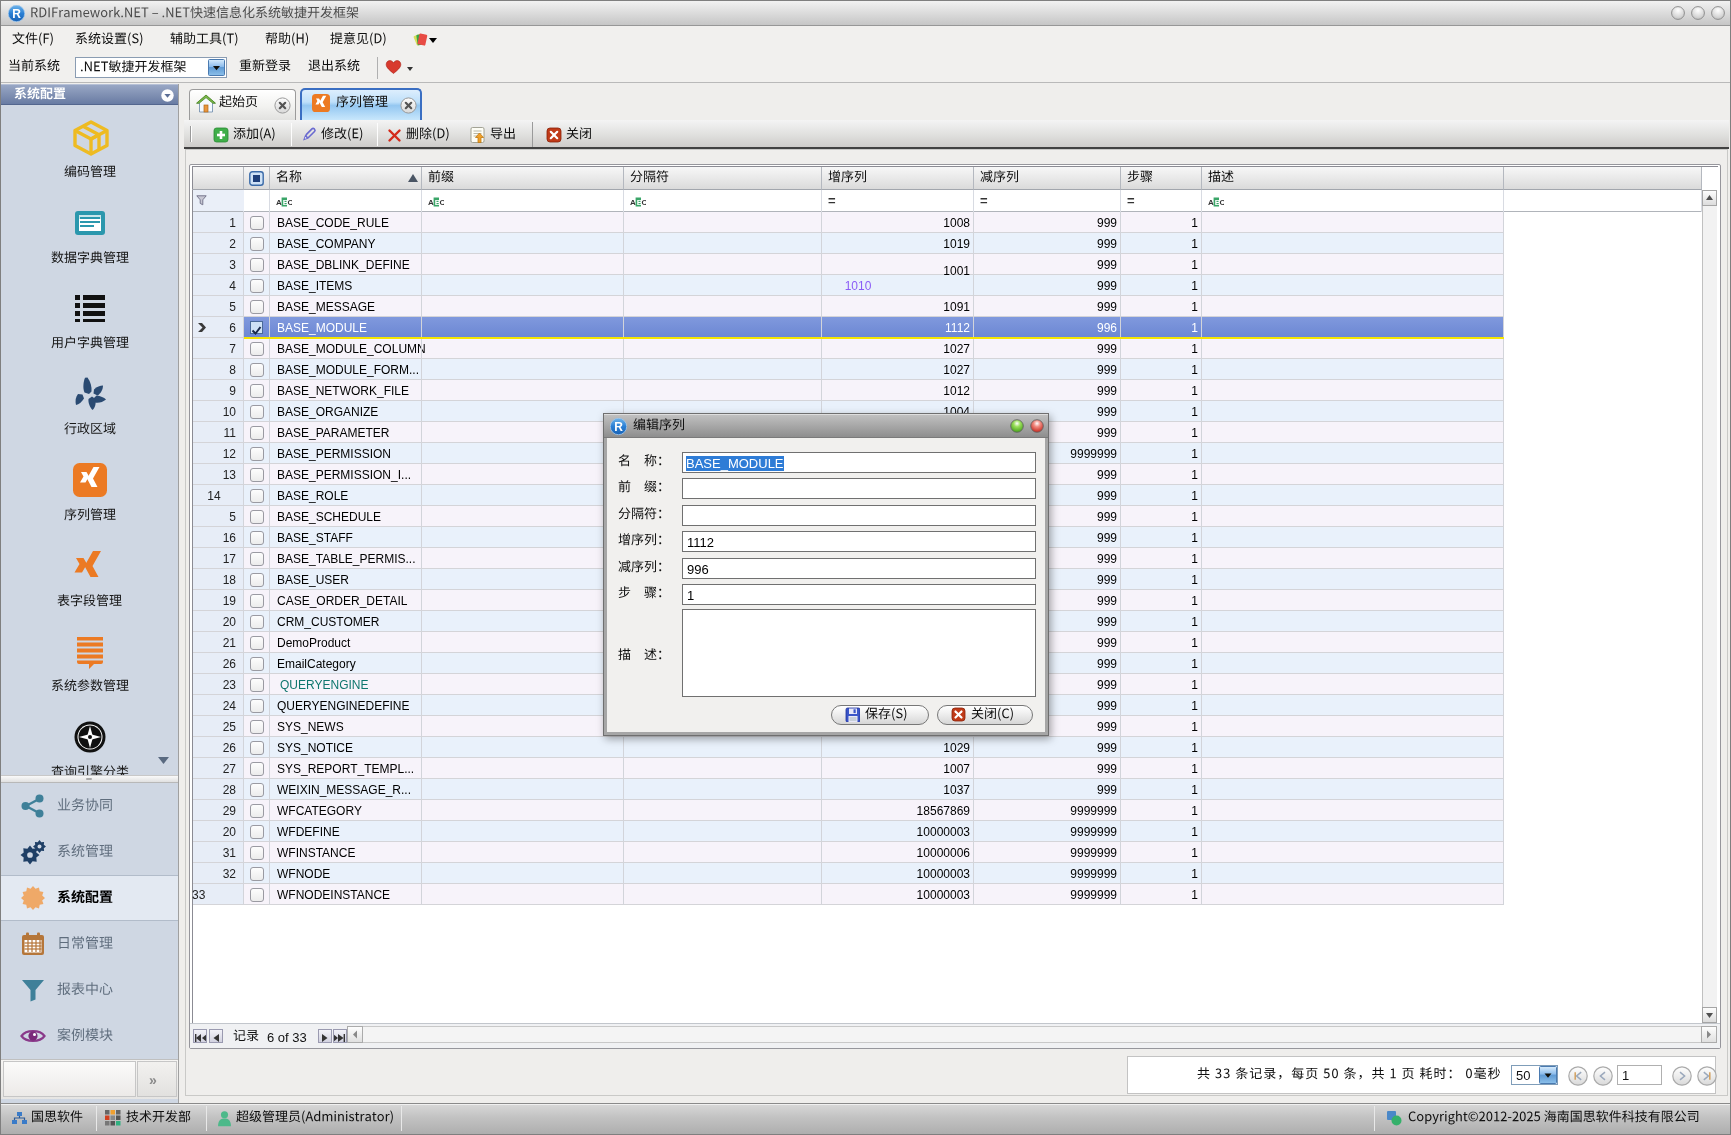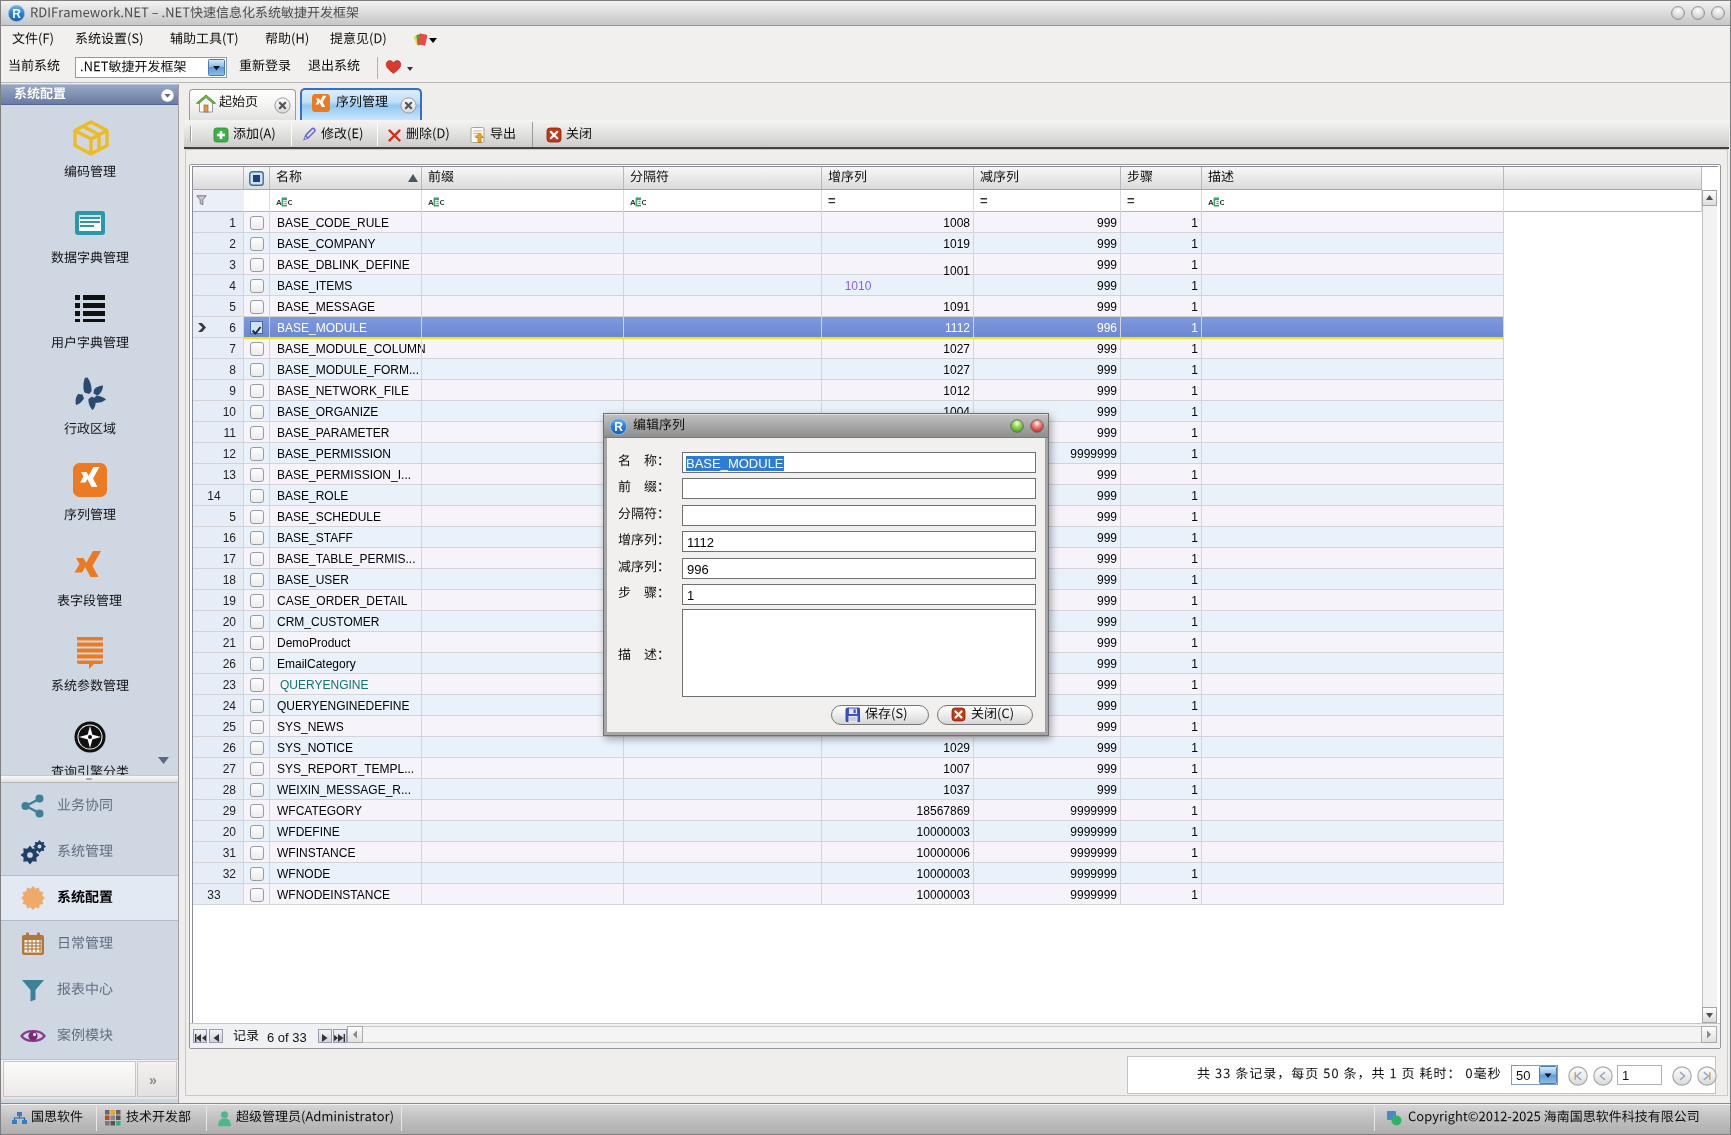--- a/index.html
+++ b/index.html
@@ -962,21 +962,21 @@
 <div style="position:absolute;left:193px;top:863px;width:51px;height:21px;background:#e7edf7;border-bottom:1px solid #d4d4d8"></div>
 <div style="position:absolute;left:244px;top:863px;width:1260px;height:21px;background:#e9f1fb;border-bottom:1px solid #d4d4d8"></div>
 <div style="position:absolute;left:192px;top:867px;font:normal 12px 'Liberation Sans',sans-serif;color:#222;white-space:nowrap;width:44px;text-align:right">32</div>
 <div style="position:absolute;left:250px;top:867px;width:14px;height:14px;background:linear-gradient(#fdfdfd,#ececec);border:1px solid #9a9aa2;border-radius:3px"></div>
 <div style="position:absolute;left:277px;top:867px;font:normal 12px 'Liberation Sans',sans-serif;color:#000;white-space:nowrap;">WFNODE</div>
 <div style="position:absolute;left:822px;top:867px;font:normal 12px 'Liberation Sans',sans-serif;color:#000;white-space:nowrap;width:148px;text-align:right">10000003</div>
 <div style="position:absolute;left:974px;top:867px;font:normal 12px 'Liberation Sans',sans-serif;color:#000;white-space:nowrap;width:143px;text-align:right">9999999</div>
 <div style="position:absolute;left:1121px;top:867px;font:normal 12px 'Liberation Sans',sans-serif;color:#000;white-space:nowrap;width:77px;text-align:right">1</div>
 <div style="position:absolute;left:193px;top:884px;width:51px;height:21px;background:#e7edf7;border-bottom:1px solid #d4d4d8"></div>
 <div style="position:absolute;left:244px;top:884px;width:1260px;height:21px;background:#f7f3fa;border-bottom:1px solid #d4d4d8"></div>
-<div style="position:absolute;left:192px;top:888px;font:normal 12px 'Liberation Sans',sans-serif;color:#222;white-space:nowrap;width:44px;text-align:center">33</div>
+<div style="position:absolute;left:192px;top:888px;font:normal 12px 'Liberation Sans',sans-serif;color:#222;white-space:nowrap;width:44px;text-align:left">33</div>
 <div style="position:absolute;left:250px;top:888px;width:14px;height:14px;background:linear-gradient(#fdfdfd,#ececec);border:1px solid #9a9aa2;border-radius:3px"></div>
 <div style="position:absolute;left:277px;top:888px;font:normal 12px 'Liberation Sans',sans-serif;color:#000;white-space:nowrap;">WFNODEINSTANCE</div>
 <div style="position:absolute;left:822px;top:888px;font:normal 12px 'Liberation Sans',sans-serif;color:#000;white-space:nowrap;width:148px;text-align:right">10000003</div>
 <div style="position:absolute;left:974px;top:888px;font:normal 12px 'Liberation Sans',sans-serif;color:#000;white-space:nowrap;width:143px;text-align:right">9999999</div>
 <div style="position:absolute;left:1121px;top:888px;font:normal 12px 'Liberation Sans',sans-serif;color:#000;white-space:nowrap;width:77px;text-align:right">1</div>
 <div style="position:absolute;left:243px;top:212px;width:1px;height:693px;background:#d2d4da"></div>
 <div style="position:absolute;left:269px;top:212px;width:1px;height:693px;background:#d2d4da"></div>
 <div style="position:absolute;left:421px;top:212px;width:1px;height:693px;background:#d2d4da"></div>
 <div style="position:absolute;left:623px;top:212px;width:1px;height:693px;background:#d2d4da"></div>
 <div style="position:absolute;left:821px;top:212px;width:1px;height:693px;background:#d2d4da"></div>

